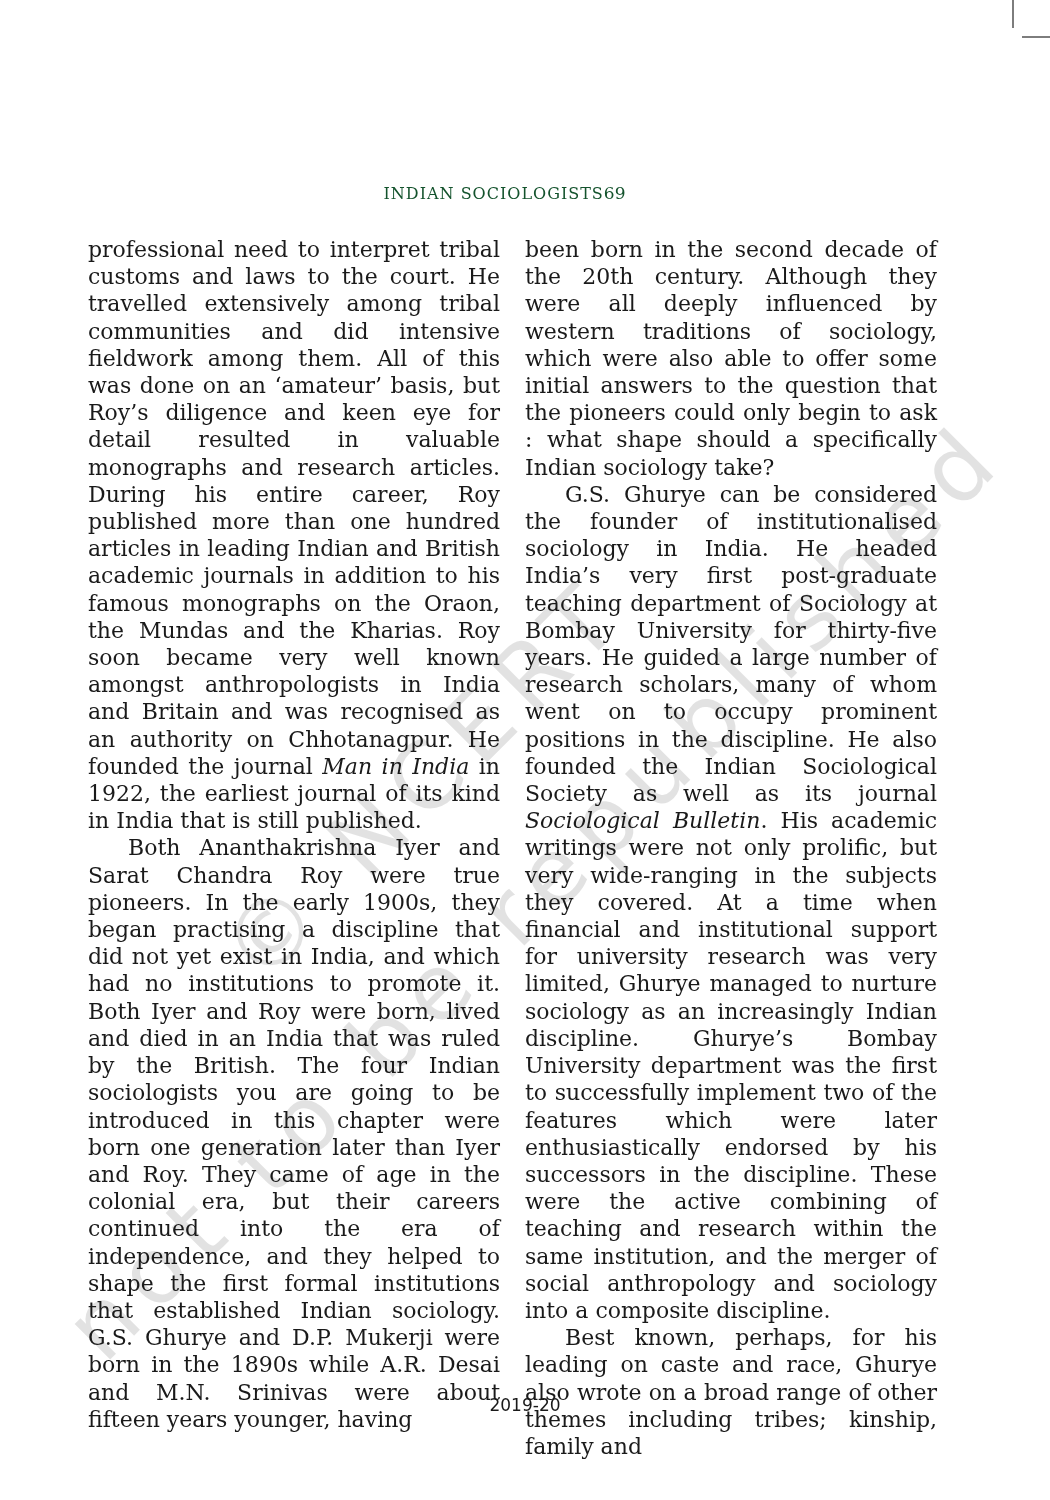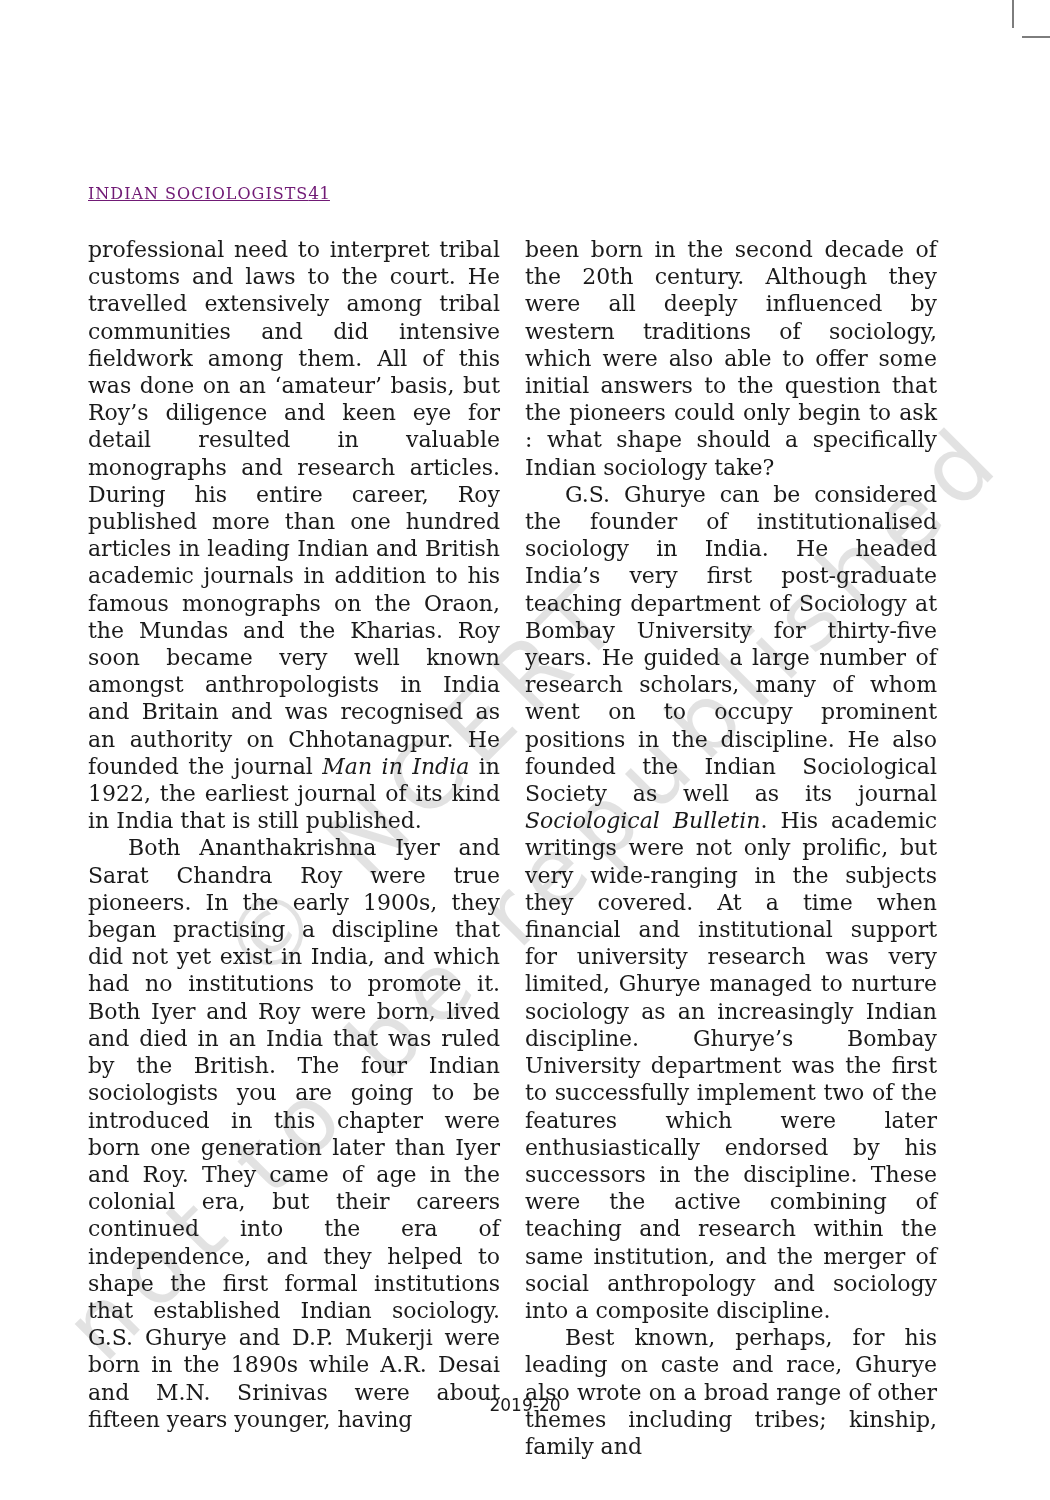--- a/index.html
+++ b/index.html
@@ -28,24 +28,23 @@
     z-index: 0;
     user-select: none;
   }
 
   
   .crop-v { position: absolute; left: 1012px; top: 0; width: 2px; height: 28px; background: #7d7d7d; z-index: 2; }
   .crop-h { position: absolute; left: 1022px; top: 36px; width: 28px; height: 2px; background: #7d7d7d; z-index: 2; }
 
   .page-header {
     position: absolute; left: 88px; top: 183px; width: 833px;
-    display: flex; justify-content: flex-start; align-items: baseline;
-    font-size: 16px; letter-spacing: 1px; color: #701a75;
+    display: flex; justify-content: center; align-items: baseline;
+    font-size: 16px; letter-spacing: 1px; color: #14532d;
     z-index: 1;
-    text-decoration: underline;
   }
   .page-number { letter-spacing: 0; font-size: 17px; }
 
   .columns {
     position: absolute; left: 88px; top: 236px; width: 849px;
     display: flex; gap: 25px;
     z-index: 1;
   }
   .column {
     width: 412px;
@@ -74,21 +73,21 @@
   <div class="watermark">
     <div>© NCERT</div>
     <div>not to be republished</div>
   </div>
 
   <div class="crop-v"></div>
   <div class="crop-h"></div>
 
   <header class="page-header">
     <span class="running-title">INDIAN SOCIOLOGISTS</span>
-    <span class="page-number">41</span>
+    <span class="page-number">69</span>
   </header>
 
   <main class="columns">
     <section class="column">
         <p class="para"><span>professional need to interpret tribal customs and laws to the court. He travelled extensively among tribal communities and did intensive fieldwork among them. All of this was done on an ‘amateur’ basis, but Roy’s diligence and keen eye for detail resulted in valuable monographs and research articles. During his entire career, Roy published more than one hundred articles in leading Indian and British academic journals in addition to his famous monographs on the Oraon, the Mundas and the Kharias. Roy soon became very well known amongst anthropologists in India and Britain and was recognised as an authority on Chhotanagpur. He founded the journal </span><i>Man in India</i><span> in 1922, the earliest journal of its kind in India that is still published.</span></p>
         <p class="para indent"><span>Both Ananthakrishna Iyer and Sarat Chandra Roy were true pioneers. In the early 1900s, they began practising a discipline that did not yet exist in India, and which had no institutions to promote it. Both Iyer and Roy were born, lived and died in an India that was ruled by the British. The four Indian sociologists you are going to be introduced in this chapter were born one generation later than Iyer and Roy. They came of age in the colonial era, but their careers continued into the era of independence, and they helped to shape the first formal institutions that established Indian sociology. G.S. Ghurye and D.P. Mukerji were born in the 1890s while A.R. Desai and M.N. Srinivas were about fifteen years younger, having</span></p>
       </section>
     <section class="column">
         <p class="para"><span>been born in the second decade of the 20th century. Although they were all deeply influenced by western traditions of sociology, which were also able to offer some initial answers to the question that the pioneers could only begin to ask : what shape should a specifically Indian sociology take?</span></p>
         <p class="para indent"><span>G.S. Ghurye can be considered the founder of institutionalised sociology in India. He headed India’s very first post-graduate teaching department of Sociology at Bombay University for thirty-five years. He guided a large number of research scholars, many of whom went on to occupy prominent positions in the discipline. He also founded the Indian Sociological Society as well as its journal </span><i>Sociological Bulletin</i><span>. His academic writings were not only prolific, but very wide-ranging in the subjects they covered. At a time when financial and institutional support for university research was very limited, Ghurye managed to nurture sociology as an increasingly Indian discipline. Ghurye’s Bombay University department was the first to successfully implement two of the features which were later enthusiastically endorsed by his successors in the discipline. These were the active combining of teaching and research within the same institution, and the merger of social anthropology and sociology into a composite discipline.</span></p>

